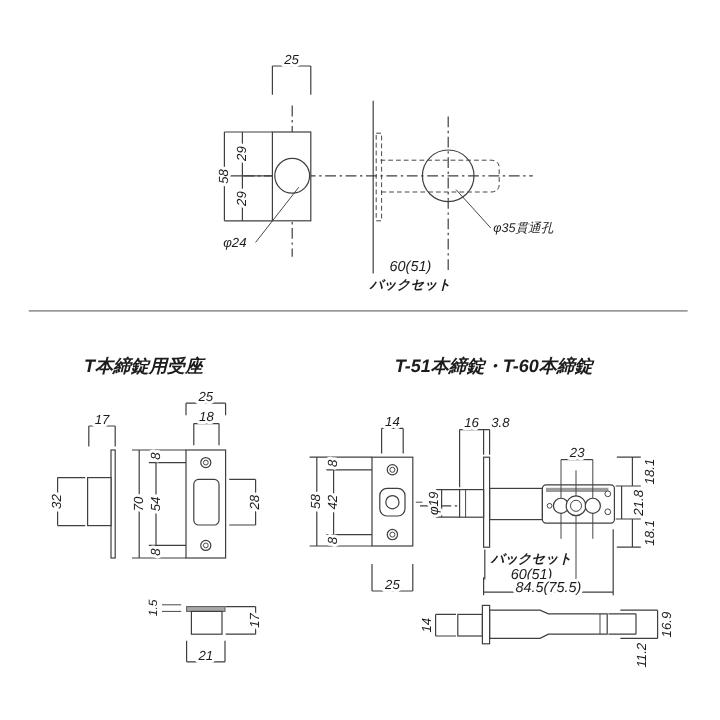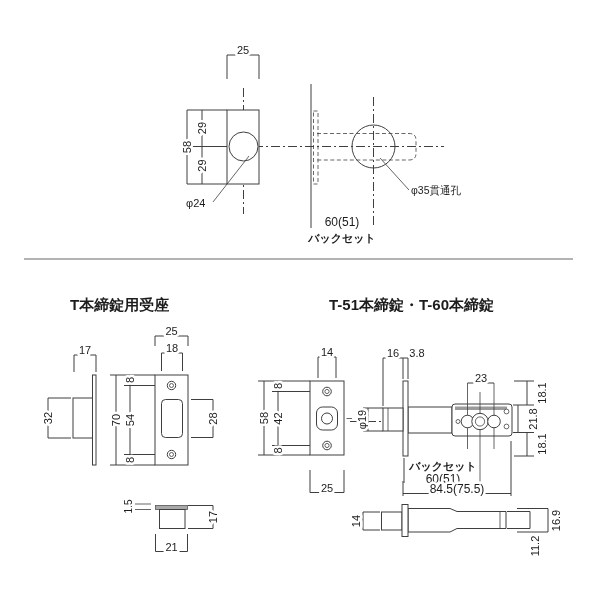--- a/index.html
+++ b/index.html
@@ -1,16 +1,16 @@
 <!DOCTYPE html>
 <html><head>
 <meta charset="utf-8">
 <style>
   html,body{margin:0;padding:0;background:#ffffff;}
-  .stage{position:relative;width:600px;height:600px;background:#ffffff;overflow:hidden;}
+  .stage{position:relative;width:600px;height:600px;background:#ffffff;overflow:hidden;font-style:italic;}
   svg{display:block;}
   text{font-family:"Liberation Sans","DejaVu Sans",sans-serif;fill:#1c1c1c;stroke:none;}
   .dim{font-size:11px;text-anchor:middle;dominant-baseline:central;}
   .dim-s{font-size:10px;text-anchor:middle;dominant-baseline:central;}
   .lbl{font-size:11px;text-anchor:start;dominant-baseline:central;}
   .halo{paint-order:stroke;stroke:#ffffff;stroke-width:5px;stroke-linejoin:round;}
   .title{font-size:15px;font-weight:bold;text-anchor:start;}
   .bset{font-size:11px;font-weight:bold;text-anchor:middle;dominant-baseline:central;}
   .bval{font-size:12px;text-anchor:middle;dominant-baseline:central;}
   .ln{stroke:#3f3f3f;stroke-width:1;fill:none;}

